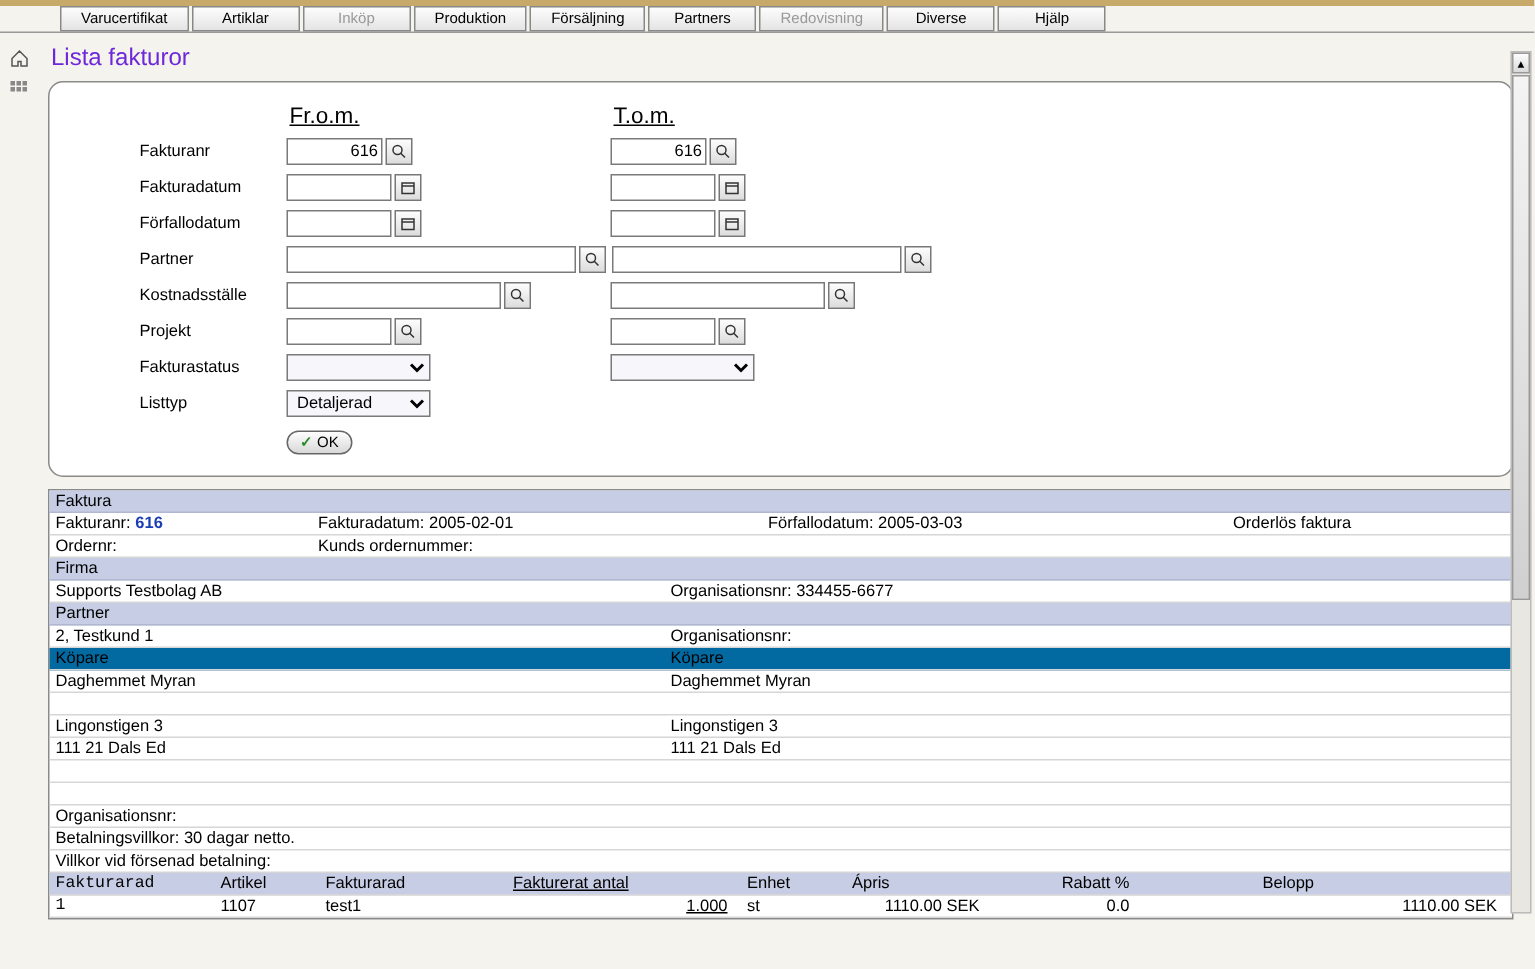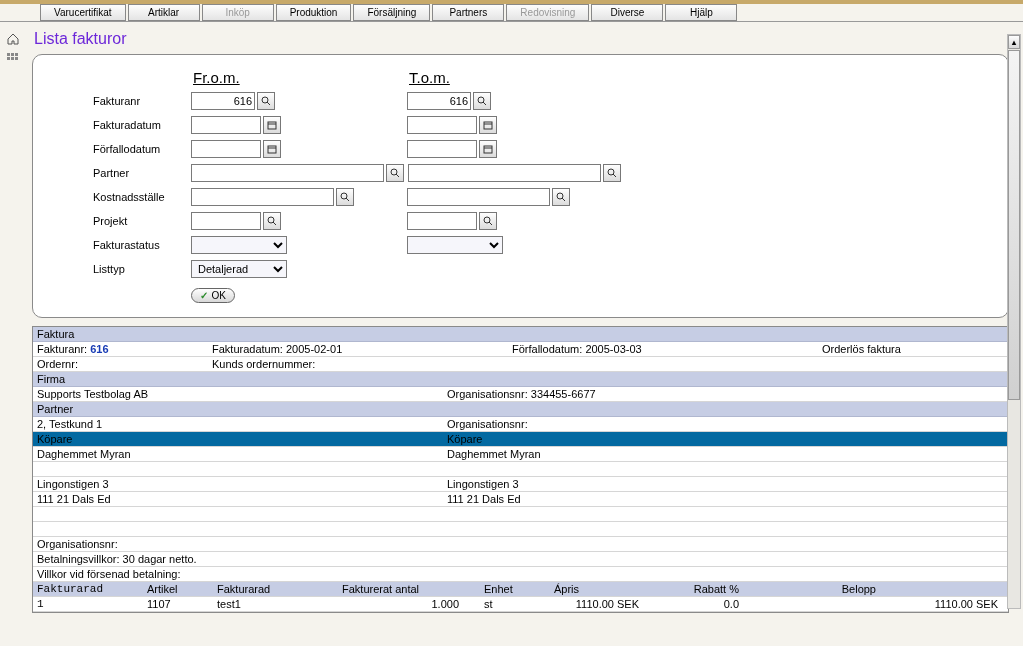--- a/index.html
+++ b/index.html
@@ -137,21 +137,21 @@
   }
   .cell { padding-right: 10px; }
   .fx { flex: 1; }
   .link { color:#1a3db5; font-weight:bold; text-decoration:none; }
   .gridhead, .gridrow {
     display:flex;
     border-bottom:1px solid #d6d6d6;
     padding:1px 4px;
   }
   .gc1{width:110px;font-family:Liberation Mono, monospace;} .gc2{width:70px;} .gc3{width:125px;}
-  .gc4{width:142px;text-align:right;padding-right:25px;} .gc5{width:70px;}
+  .gc4{width:156px;text-align:right;padding-right:13px;text-decoration:underline;} .gc5{width:70px;}
   .gc6{width:110px;text-align:right;padding-right:25px;}
   .gc7{width:100px;text-align:right;padding-right:25px;}
   .gc8{flex:1;text-align:right;padding-right:8px;}
   .gc9{width:120px;text-align:right;padding-right:6px;}
   .scrollbar {
     position:absolute;
     right:2px; top:30px; bottom:4px; width:14px;
     background:#e8e7e2;
     border:1px solid #bbb;
   }

